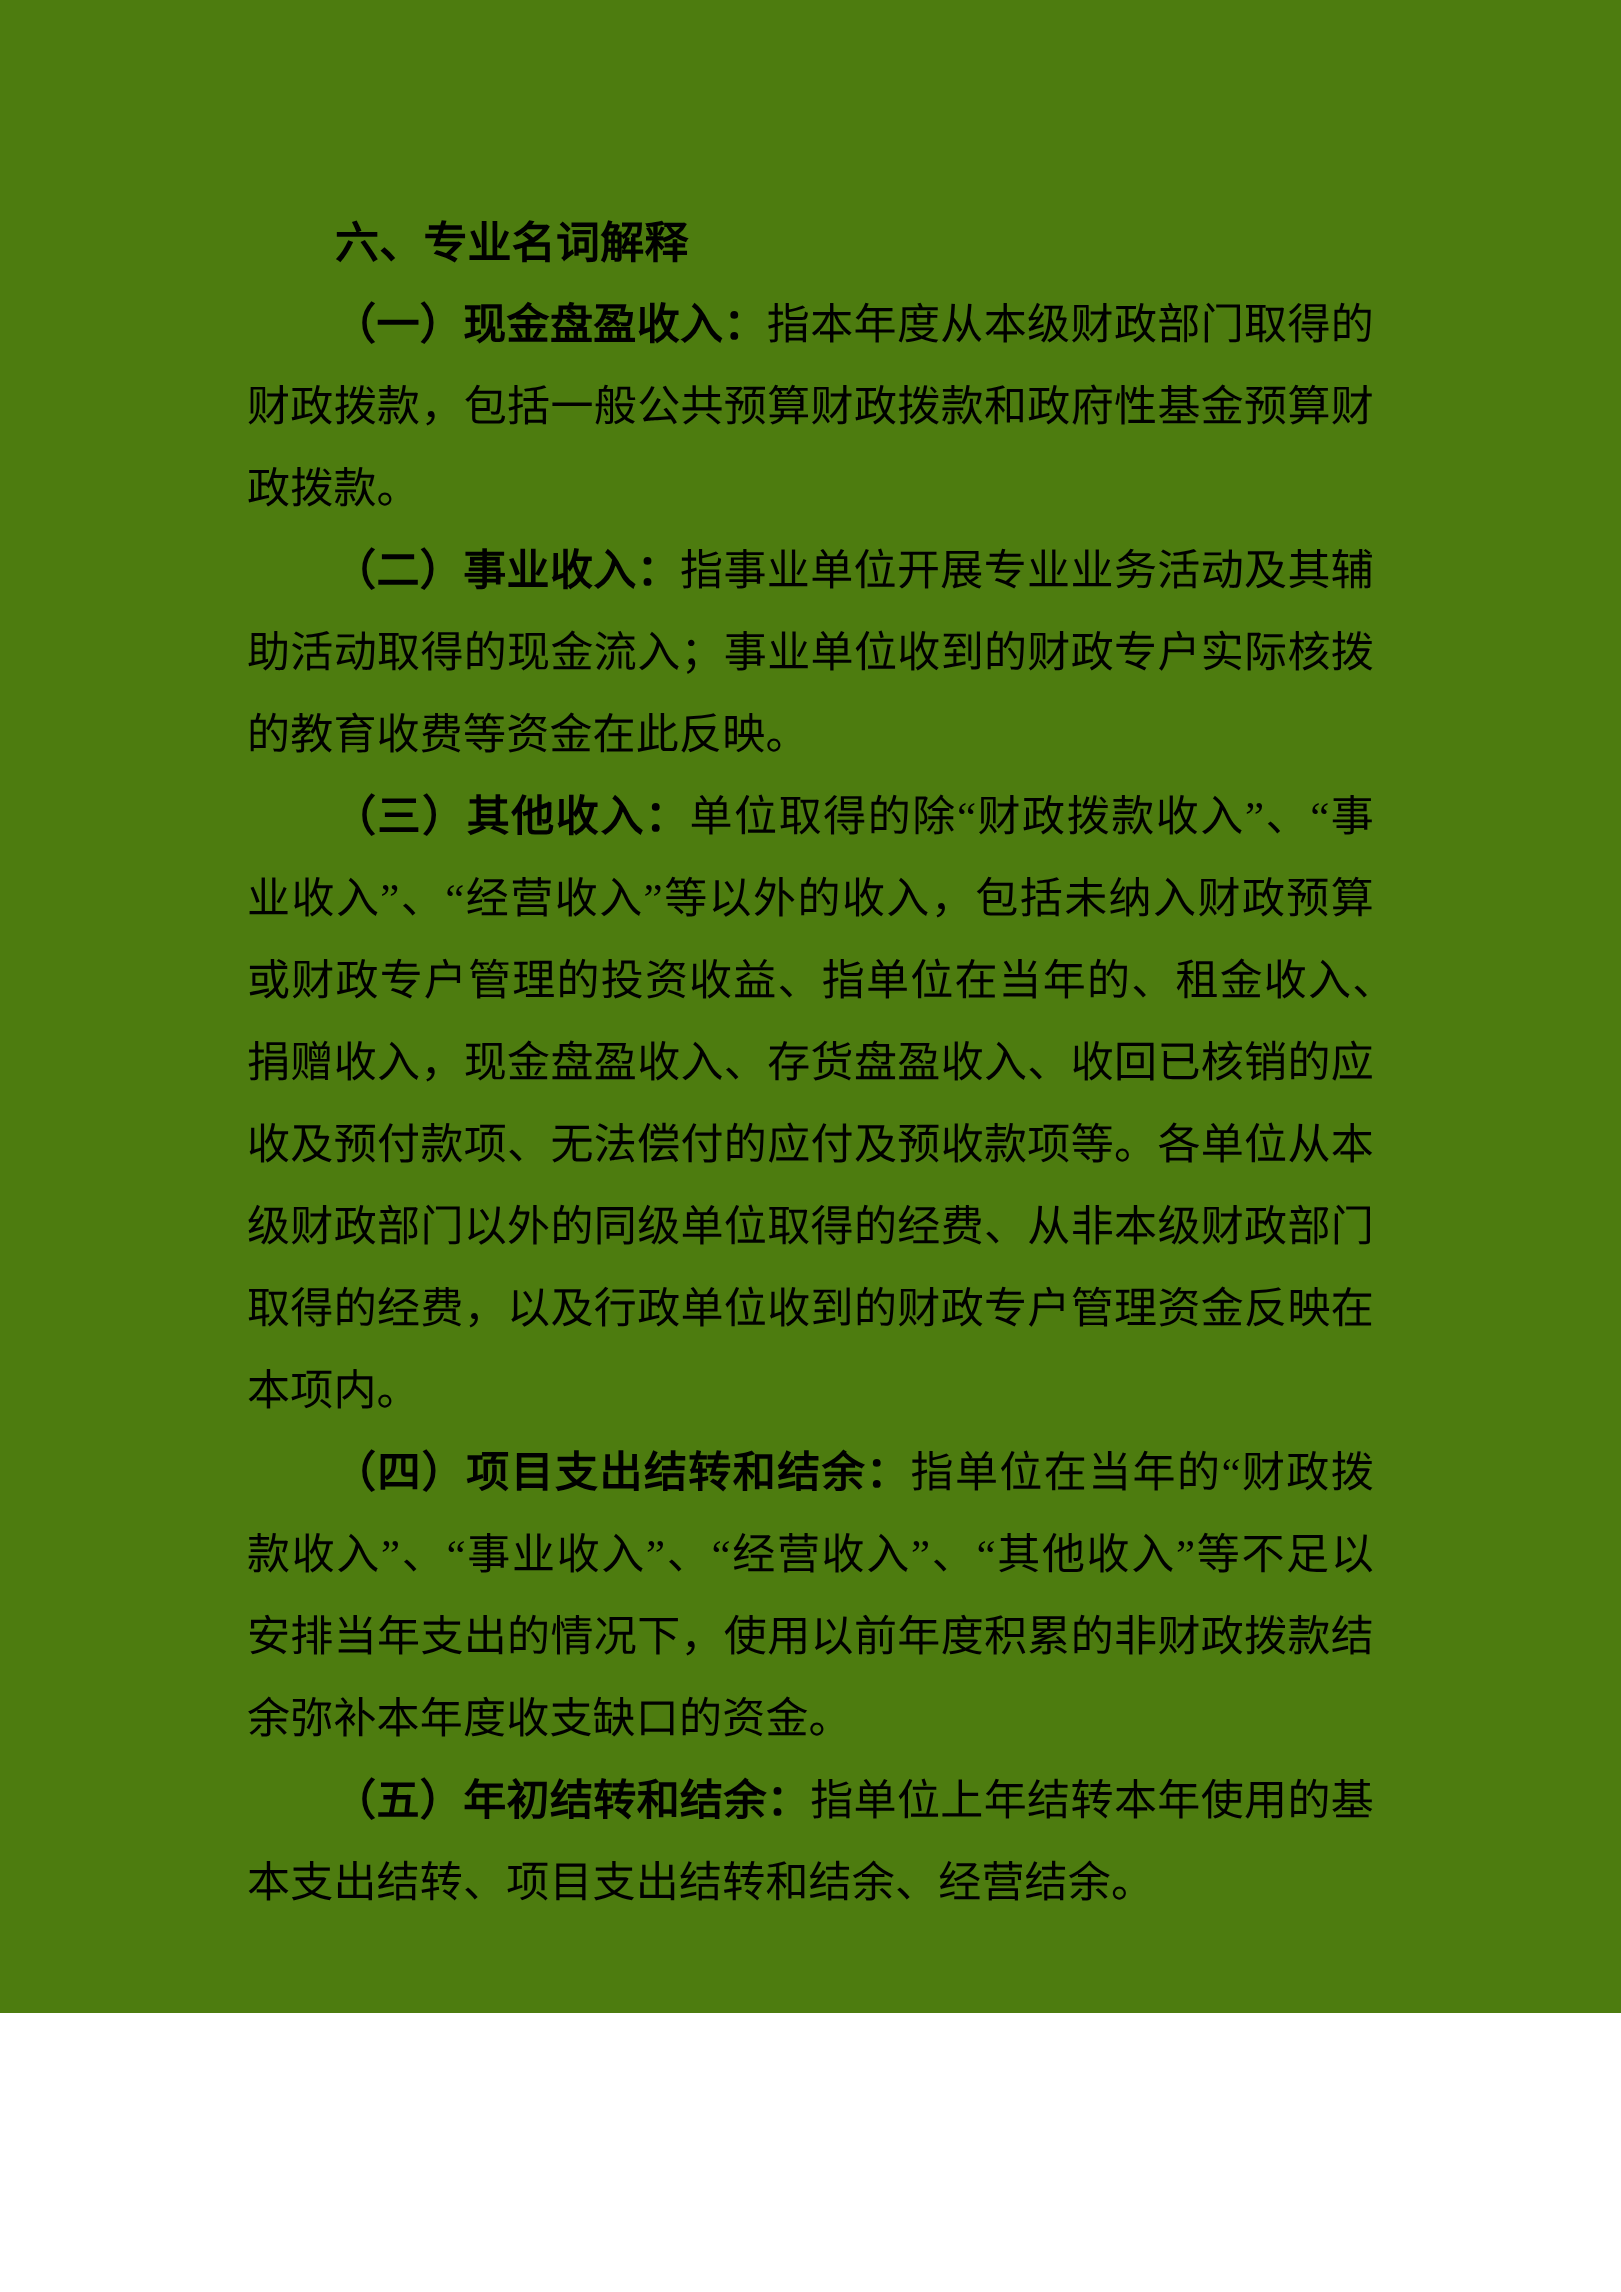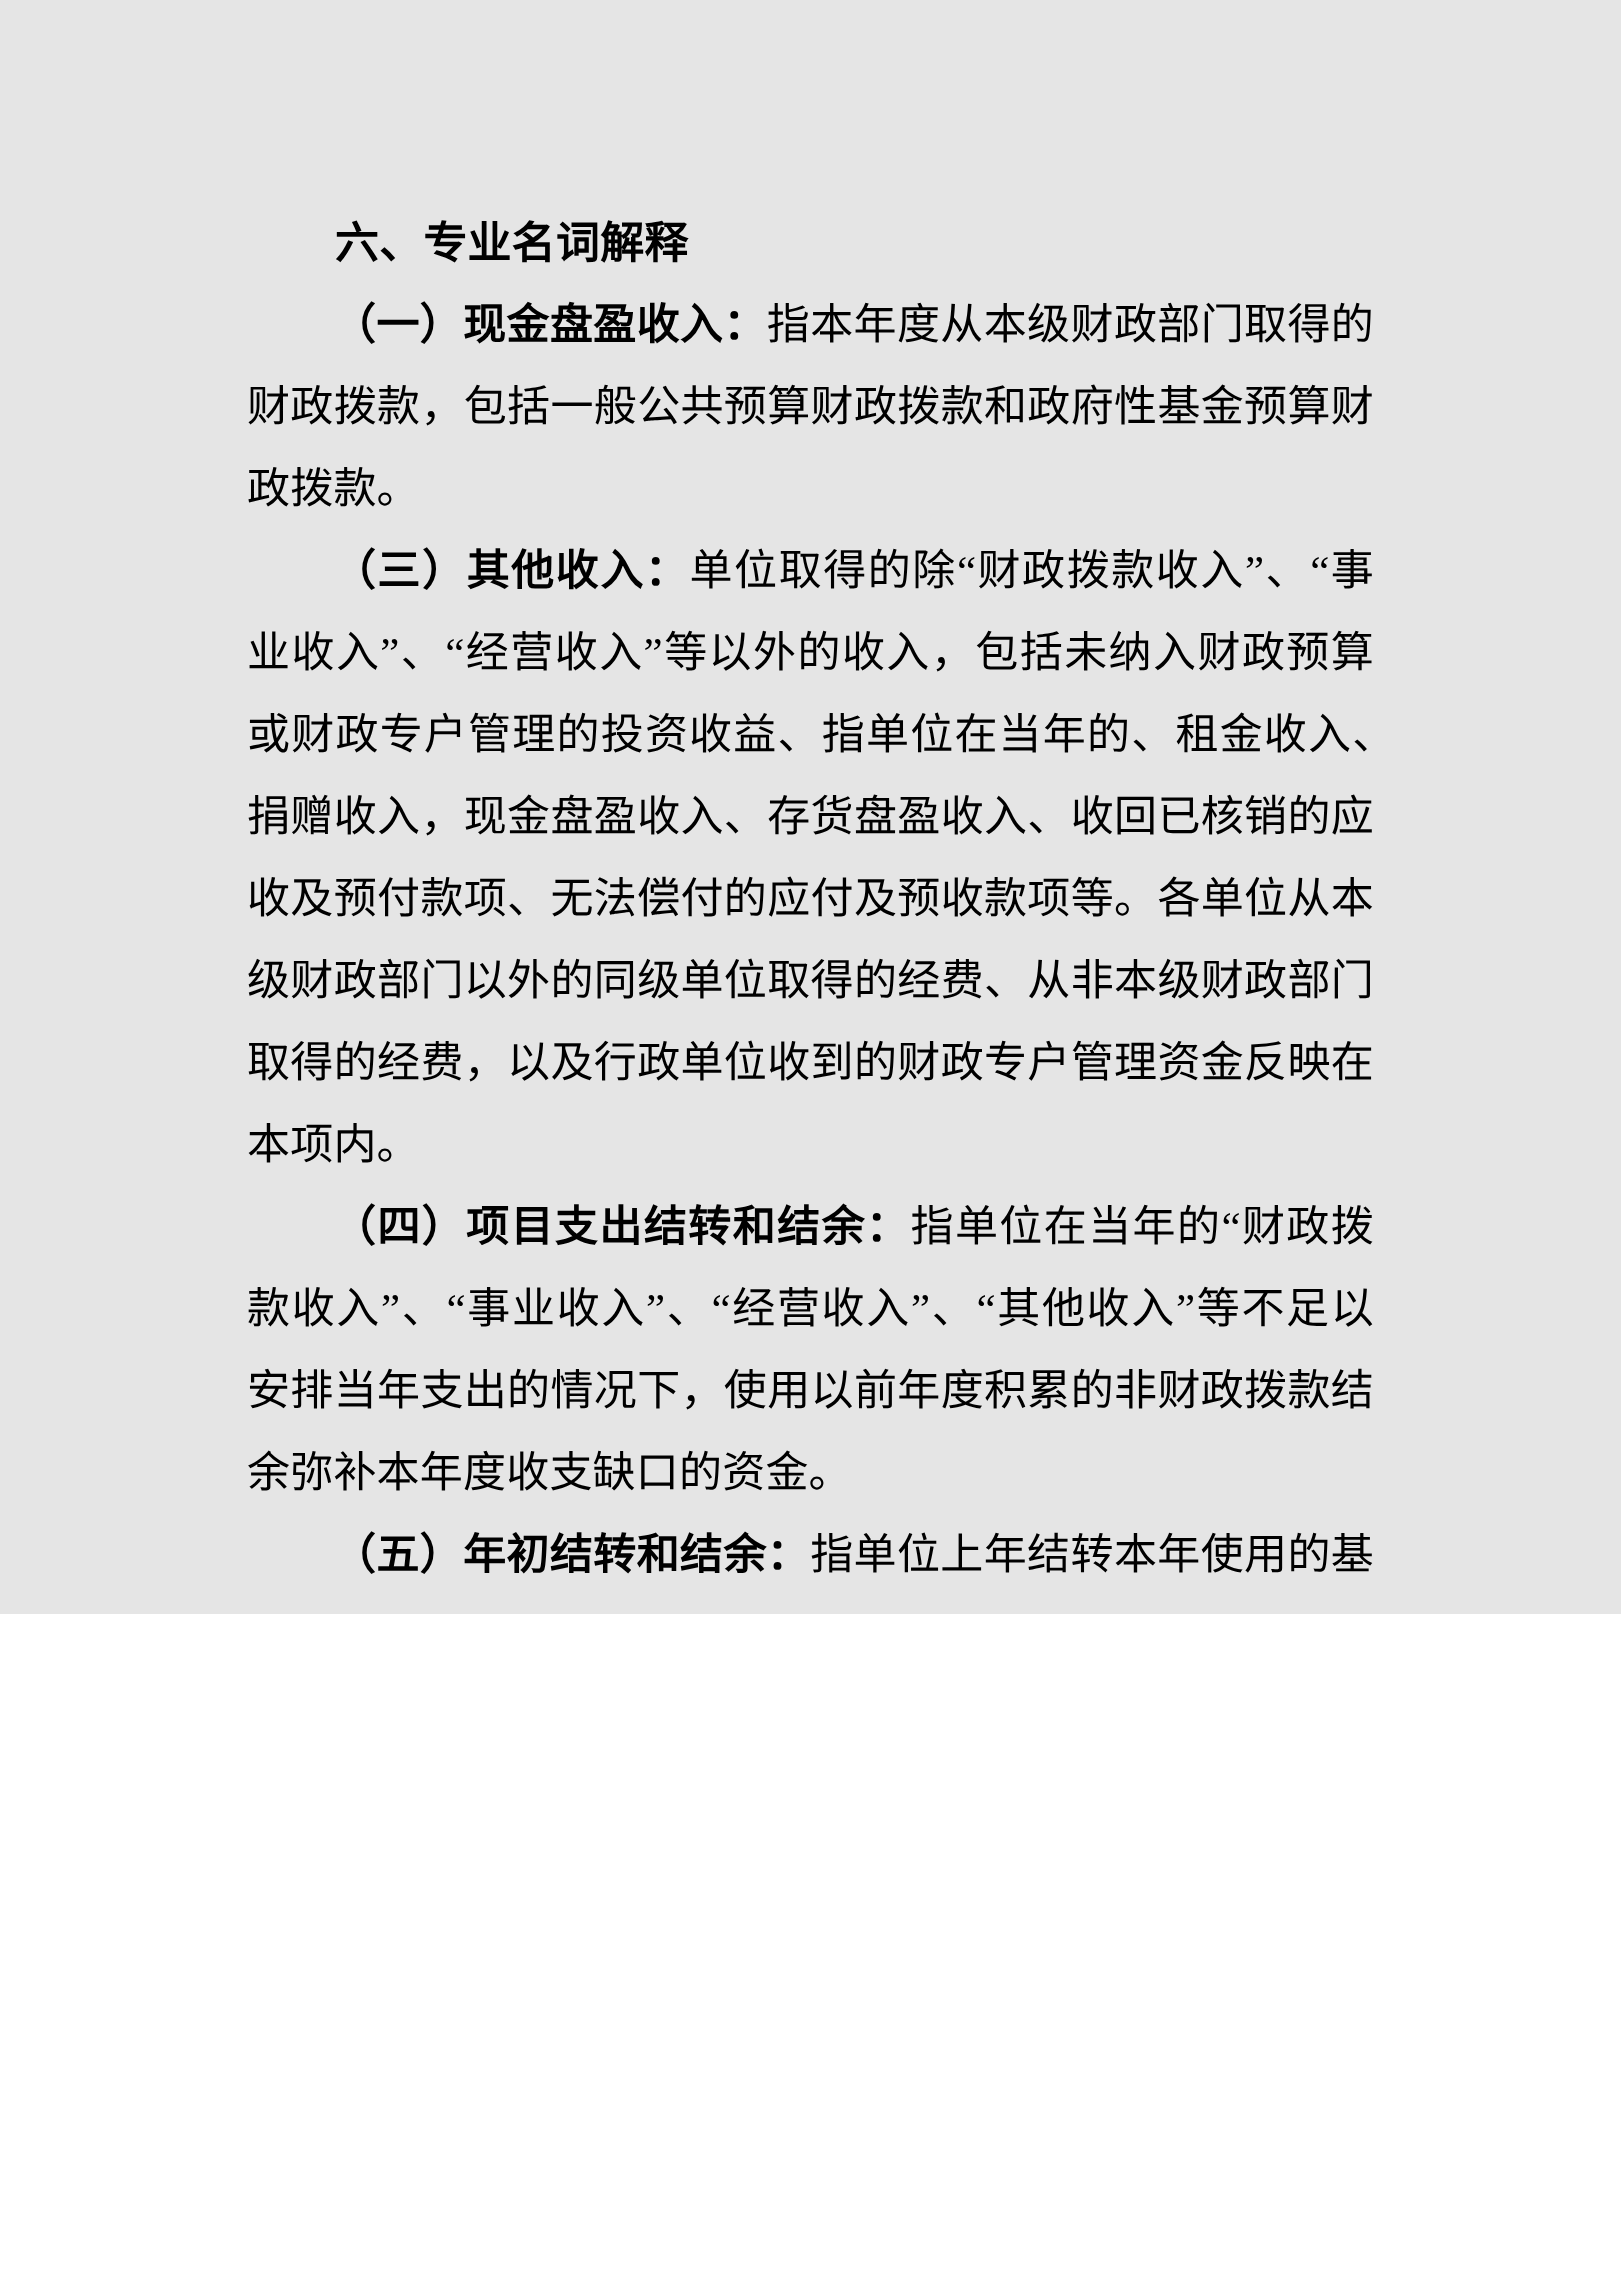--- a/index.html
+++ b/index.html
@@ -3,22 +3,22 @@
 <meta charset="utf-8">
 <style>
   html, body {
     margin: 0;
     padding: 0;
     background: #ffffff;
   }
   .page {
     position: relative;
     width: 1621px;
-    height: 1614px;
-    background: #e5e5e5;
+    height: 2013px;
+    background: #4d7c0f;
     box-sizing: border-box;
     padding: 202px 247px 0 247px;
     color: #000000;
     font-family: "Liberation Serif", serif;
     font-size: 43px;
     line-height: 82px;
     letter-spacing: 0.2px;
     overflow: hidden;
   }
   .doc-title {
@@ -42,20 +42,21 @@
 </style>
 </head>
 <body>
 
 <div class="page">
 
   <h1 class="doc-title">六、专业名词解释</h1>
 
   <p class="doc-paragraph"><span class="term-lead">（一）现金盘盈收入：</span><span>指本年度从本级财政部门取得的财政拨款，包括一般公共预算财政拨款和政府性基金预算财政拨款。</span></p>
 
+  <p class="doc-paragraph"><span class="term-lead">（二）事业收入：</span><span>指事业单位开展专业业务活动及其辅助活动取得的现金流入；事业单位收到的财政专户实际核拨的教育收费等资金在此反映。</span></p>
 
   <p class="doc-paragraph"><span class="term-lead">（三）其他收入：</span><span>单位取得的除“财政拨款收入”、“事业收入”、“经营收入”等以外的收入，包括未纳入财政预算或财政专户管理的投资收益、指单位在当年的、租金收入、　捐赠收入，现金盘盈收入、存货盘盈收入、收回已核销的应收及预付款项、无法偿付的应付及预收款项等。各单位从本级财政部门以外的同级单位取得的经费、从非本级财政部门取得的经费，以及行政单位收到的财政专户管理资金反映在本项内。</span></p>
 
   <p class="doc-paragraph"><span class="term-lead">（四）项目支出结转和结余：</span><span>指单位在当年的“财政拨款收入”、“事业收入”、“经营收入”、“其他收入”等不足以安排当年支出的情况下，使用以前年度积累的非财政拨款结余弥补本年度收支缺口的资金。</span></p>
 
   <p class="doc-paragraph"><span class="term-lead">（五）年初结转和结余：</span><span>指单位上年结转本年使用的基本支出结转、项目支出结转和结余、经营结余。</span></p>
 
 </div>
 
 

